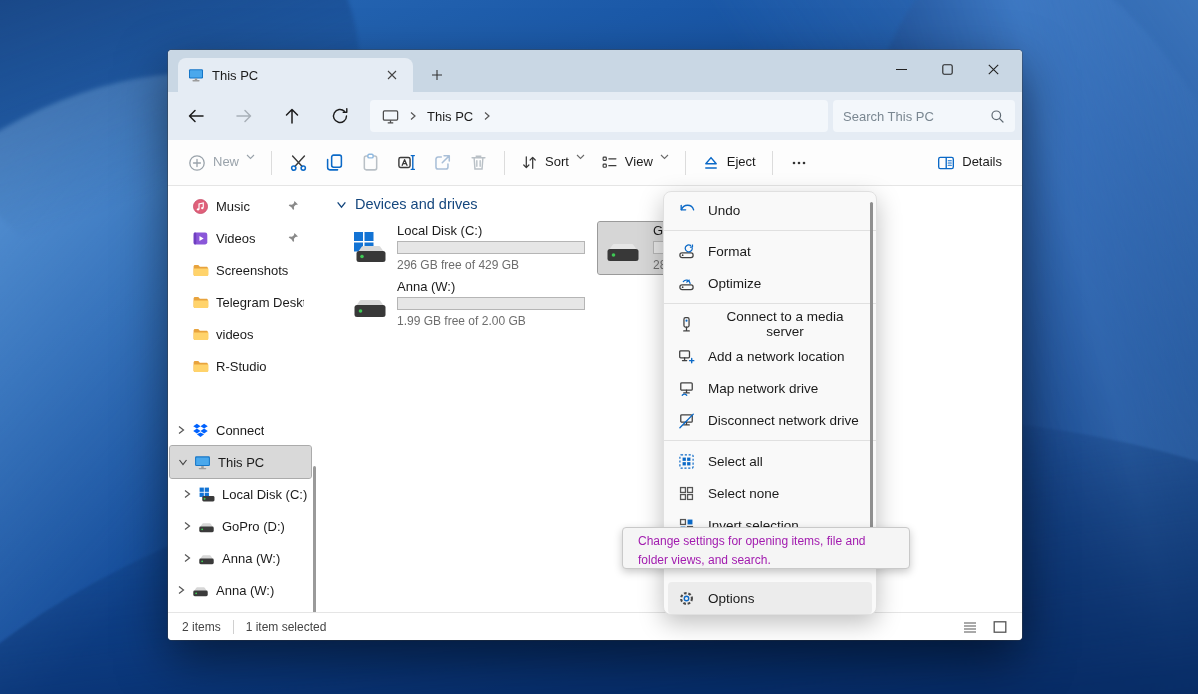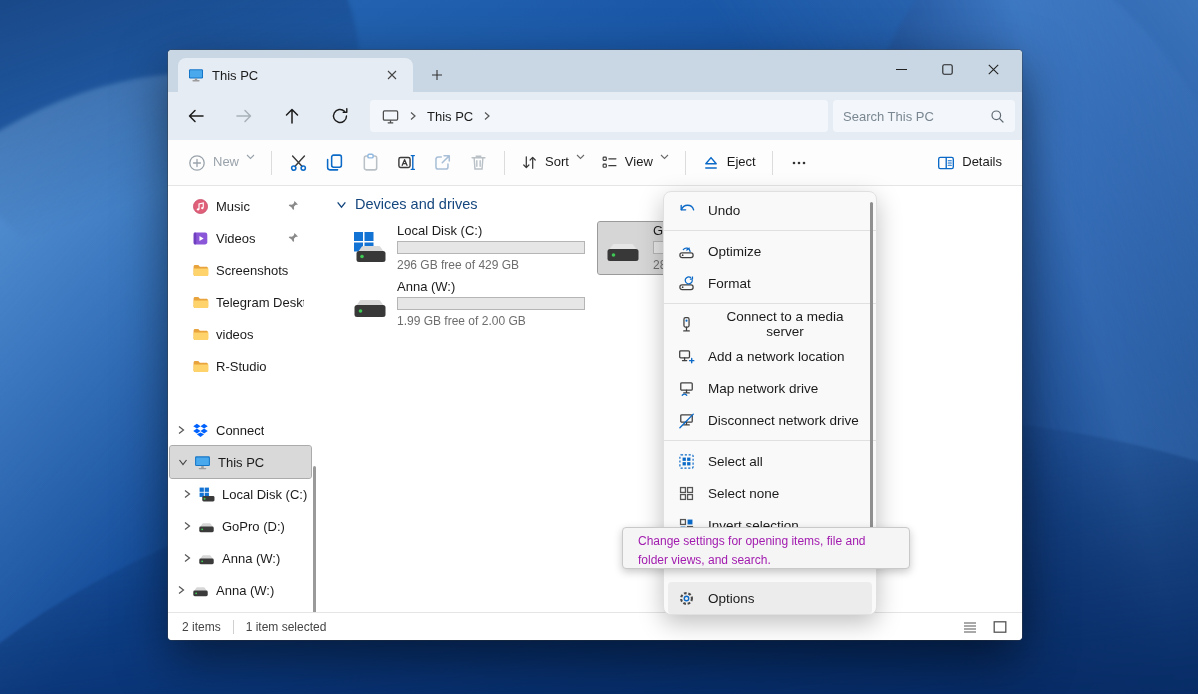--- a/index.html
+++ b/index.html
@@ -580,36 +580,36 @@
             </svg>
         </span>
         <span>Undo</span>
       </div>
       <div class="m-sep"></div>
       <div class="m-row">
         <span class="m-ico">
           <svg width="17" height="17" viewBox="0 0 16 16">
               <rect x="1.8" y="9.2" width="12.4" height="4.6" rx="2" fill="none" stroke="#404040" stroke-width="1.2"></rect>
               <circle cx="4.4" cy="11.5" r=".8" fill="#404040"></circle>
+              <path d="M11.8 2.2a3.3 3.3 0 1 0 1.6 2.9" fill="none" stroke="#0b69c7" stroke-width="1.2" stroke-linecap="round"></path>
+              <path d="M13.6 1.4v2.4h-2.4" fill="none" stroke="#0b69c7" stroke-width="1.2" stroke-linejoin="round"></path>
+            </svg>
+        </span>
+        <span>Format</span>
+      </div>
+      <div class="m-row">
+        <span class="m-ico">
+          <svg width="17" height="17" viewBox="0 0 16 16">
+              <rect x="1.8" y="9.2" width="12.4" height="4.6" rx="2" fill="none" stroke="#404040" stroke-width="1.2"></rect>
+              <circle cx="4.4" cy="11.5" r=".8" fill="#404040"></circle>
               <path d="M5 6.2a3.6 3.6 0 0 1 6.4 1.6" fill="none" stroke="#0b69c7" stroke-width="1.2" stroke-linecap="round"></path>
               <path d="M8.3 6.6l2.3-1.8" stroke="#0b69c7" stroke-width="1.2" stroke-linecap="round"></path>
             </svg>
         </span>
         <span>Optimize</span>
-      </div>
-      <div class="m-row">
-        <span class="m-ico">
-          <svg width="17" height="17" viewBox="0 0 16 16">
-              <rect x="1.8" y="9.2" width="12.4" height="4.6" rx="2" fill="none" stroke="#404040" stroke-width="1.2"></rect>
-              <circle cx="4.4" cy="11.5" r=".8" fill="#404040"></circle>
-              <path d="M11.8 2.2a3.3 3.3 0 1 0 1.6 2.9" fill="none" stroke="#0b69c7" stroke-width="1.2" stroke-linecap="round"></path>
-              <path d="M13.6 1.4v2.4h-2.4" fill="none" stroke="#0b69c7" stroke-width="1.2" stroke-linejoin="round"></path>
-            </svg>
-        </span>
-        <span>Format</span>
       </div>
       <div class="m-sep"></div>
       <div class="m-row">
         <span class="m-ico">
           <svg width="17" height="17" viewBox="0 0 16 16">
               <rect x="5.6" y="1.6" width="4.8" height="8.8" rx="1.4" fill="none" stroke="#404040" stroke-width="1.2"></rect>
               <circle cx="8" cy="4.4" r="1" fill="#0b69c7"></circle>
               <path d="M8 10.4v2.6M5.4 14h5.2" fill="none" stroke="#404040" stroke-width="1.2" stroke-linecap="round"></path>
             </svg>
         </span>

